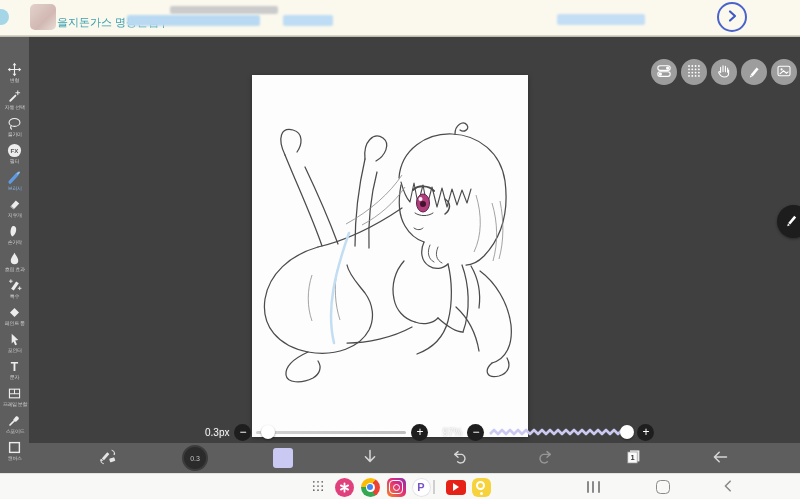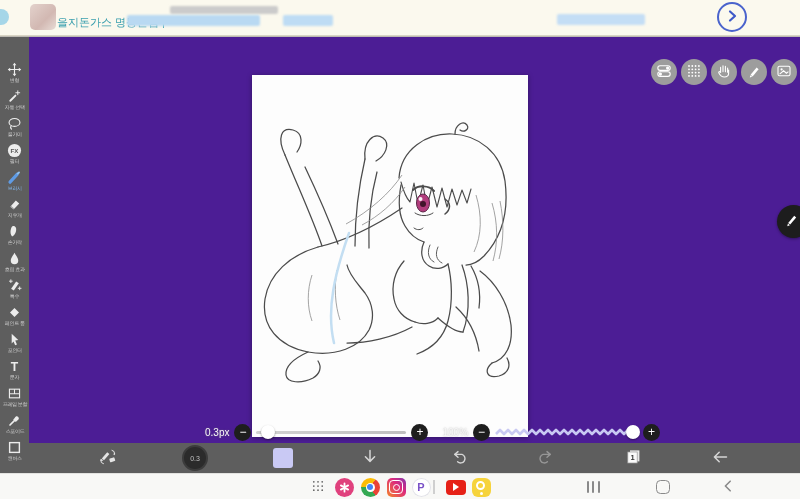--- a/index.html
+++ b/index.html
@@ -27,21 +27,21 @@
   .toolbar{position:absolute;left:0;top:35px;width:29px;height:438px;background:#5e5e5e;
     z-index:15;display:flex;flex-direction:column;align-items:center;padding-top:26px;overflow:hidden;}
   .tool{width:29px;height:27px;display:flex;flex-direction:column;align-items:center;
     justify-content:flex-start;gap:0;cursor:pointer;flex:0 0 27px;}
   .tool .ticon{height:16px;display:flex;align-items:center;justify-content:center;}
   .tool .tlbl{font-size:7px;line-height:8px;color:#d2d2d2;white-space:nowrap;
     transform:scale(.72);letter-spacing:-.5px;}
   .tool.selected .tlbl{color:#86b8ec;}
 
   
-  .main{position:absolute;left:0;top:35px;right:0;bottom:56px;background:#4c1d95;}
+  .main{position:absolute;left:0;top:35px;right:0;bottom:56px;background:#404040;}
   .canvas{position:absolute;left:252px;top:40px;width:276px;height:362px;background:#fdfdfd;
     box-shadow:0 1px 5px rgba(0,0,0,.35);}
   .art{width:100%;height:100%;display:block;}
 
   .quick-row{position:absolute;top:24px;right:3px;display:flex;gap:4px;}
   .qbtn{width:26px;height:26px;border-radius:50%;background:#9d9d9d;border:none;padding:0;
     display:flex;align-items:center;justify-content:center;cursor:pointer;}
 
   .fab{position:absolute;top:170px;right:-10px;width:33px;height:33px;border-radius:50%;
     background:#1d1d1d;border:none;display:flex;align-items:center;justify-content:center;
@@ -244,21 +244,21 @@
     </button>
 
     <div class="slider-row">
       <span class="s-label">0.3px</span>
       <button class="s-btn" style="margin-left:5px;">−</button>
       <div class="track-wrap">
         <div class="track"></div>
         <div class="knob" style="left:5px;"></div>
       </div>
       <button class="s-btn">+</button>
-      <span class="s-label" style="margin-left:14px;">100%</span>
+      <span class="s-label" style="margin-left:14px;">97%</span>
       <button class="s-btn" style="margin-left:5px;">−</button>
       <div class="zig-wrap">
         <svg width="143" height="10" viewBox="0 0 143 10">
           <path fill="none" stroke="#c9c9f2" stroke-width="2.6" stroke-linejoin="round" d="M1 7 L5 3 L9 7 L13 3 L17 7 L21 3 L25 7 L29 3 L33 7 L37 3 L41 7 L45 3 L49 7 L53 3 L57 7 L61 3 L65 7 L69 3 L73 7 L77 3 L81 7 L85 3 L89 7 L93 3 L97 7 L101 3 L105 7 L109 3 L113 7 L117 3 L121 7 L125 3 L129 7 L133 3 L137 7 L141 3"></path>
         </svg>
         <div class="knob" style="right:-2px;"></div>
       </div>
       <button class="s-btn">+</button>
     </div>
   </div>

